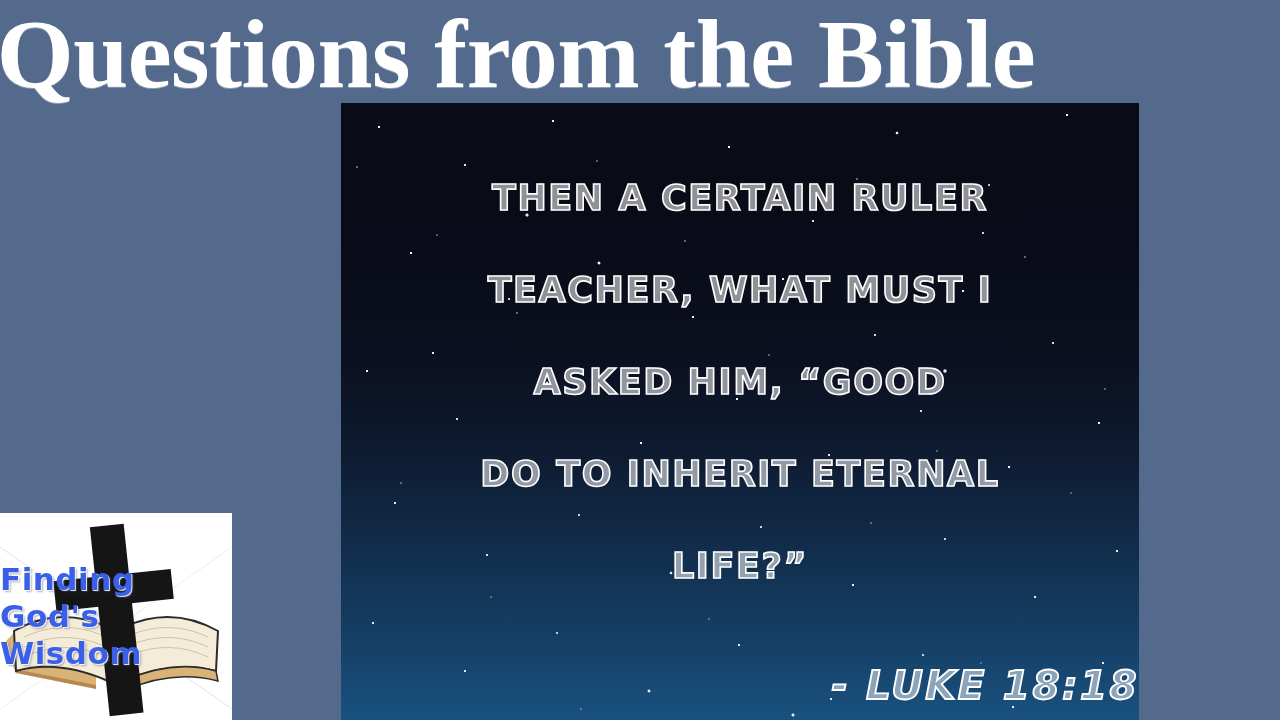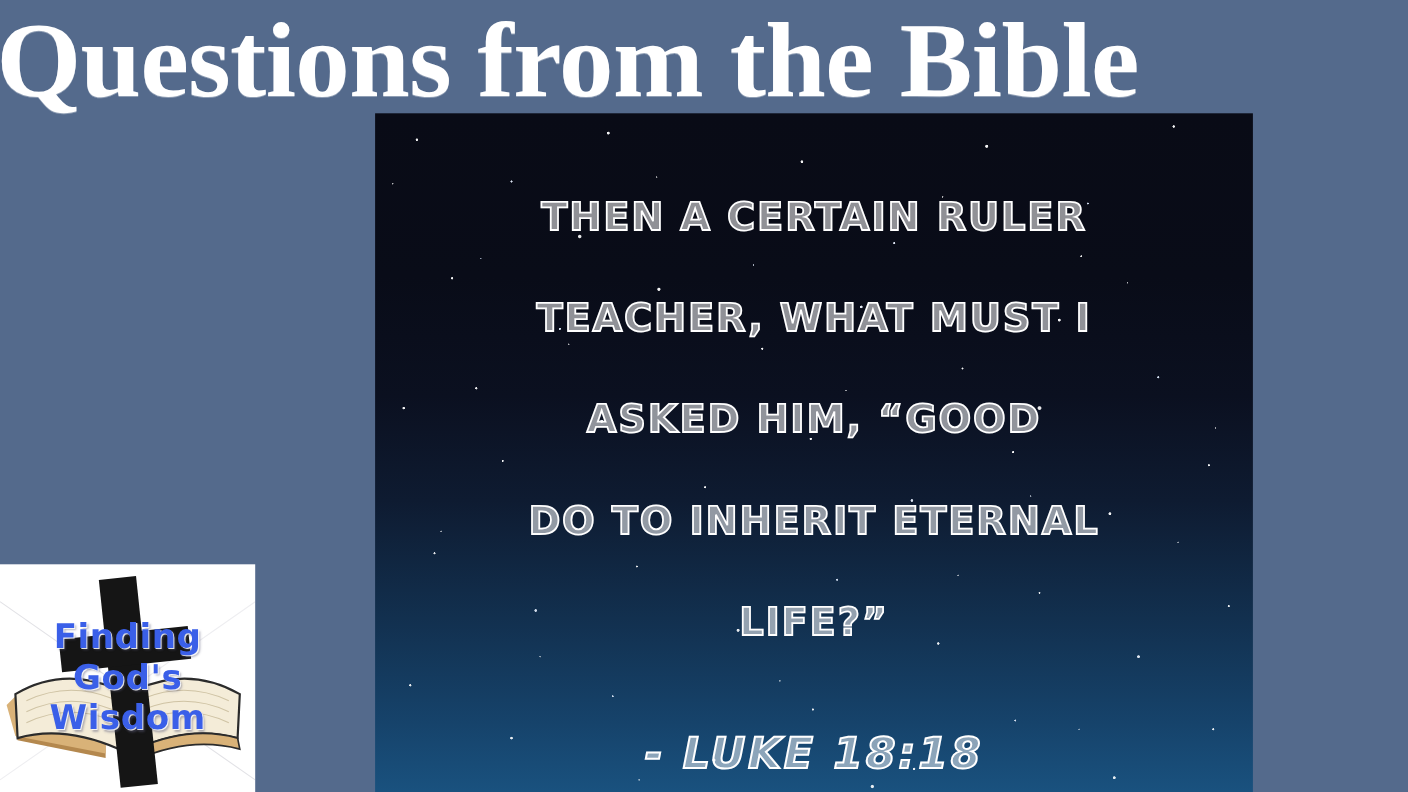--- a/index.html
+++ b/index.html
@@ -176,21 +176,21 @@
     color: transparent;
     -webkit-text-stroke: 1.6px #ffffff;
     text-shadow: 0 0 1px rgba(255,255,255,0.55);
     white-space: nowrap;
   }
   #quote-attribution {
     position: absolute;
     left: 0;
     right: 0;
     top: 560px;
-    text-align: center;
+    text-align: right;
     z-index: 5;
     font-family: "DejaVu Sans", "Liberation Sans", sans-serif;
     font-weight: bold;
     font-style: italic;
     font-size: 39px;
     letter-spacing: 2.4px;
     text-transform: uppercase;
     color: transparent;
     -webkit-text-stroke: 1.8px #ffffff;
     text-shadow: 0 0 1px rgba(255,255,255,0.5);
@@ -210,21 +210,21 @@
   }
   #logo-art {
     position: absolute;
     inset: 0;
   }
   #logo-text {
     position: absolute;
     inset: 0;
     display: flex;
     flex-direction: column;
-    align-items: center;
+    align-items: flex-start;
     justify-content: center;
     gap: 6px;
     z-index: 3;
     pointer-events: none;
   }
   .logo-line {
     font-family: "DejaVu Sans", "Liberation Sans", sans-serif;
     font-weight: bold;
     font-size: 31px;
     line-height: 1.0;

